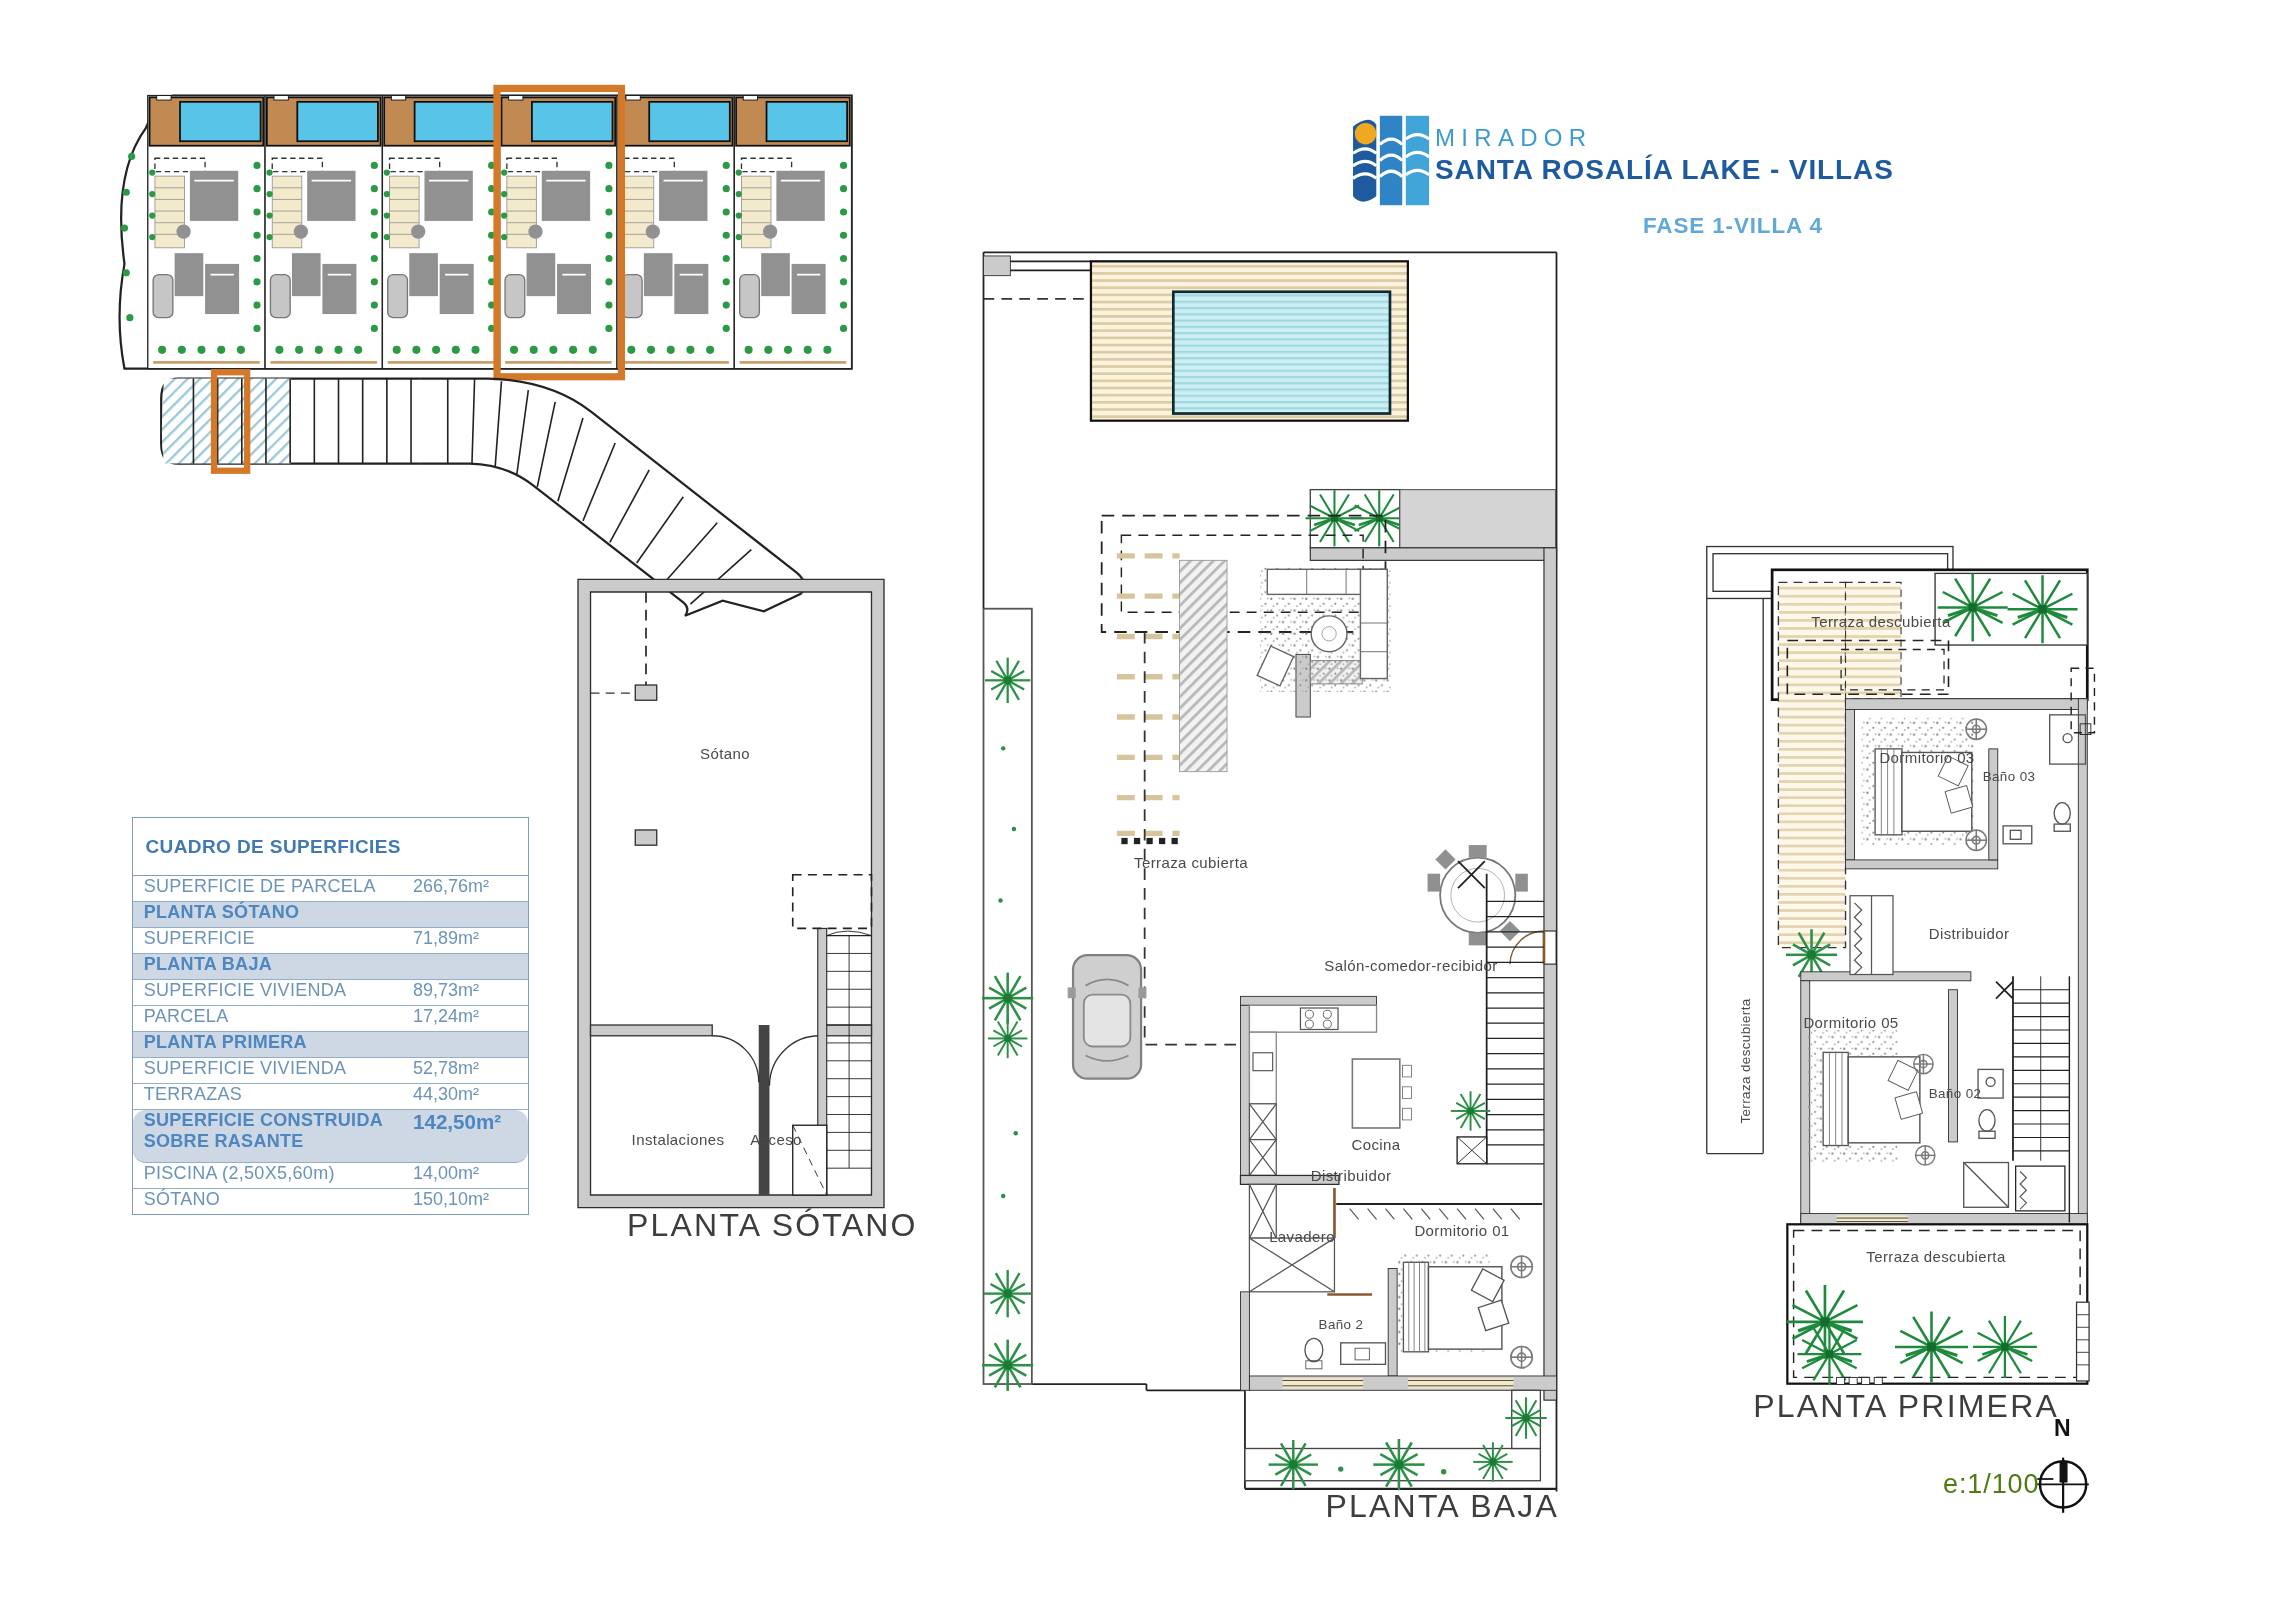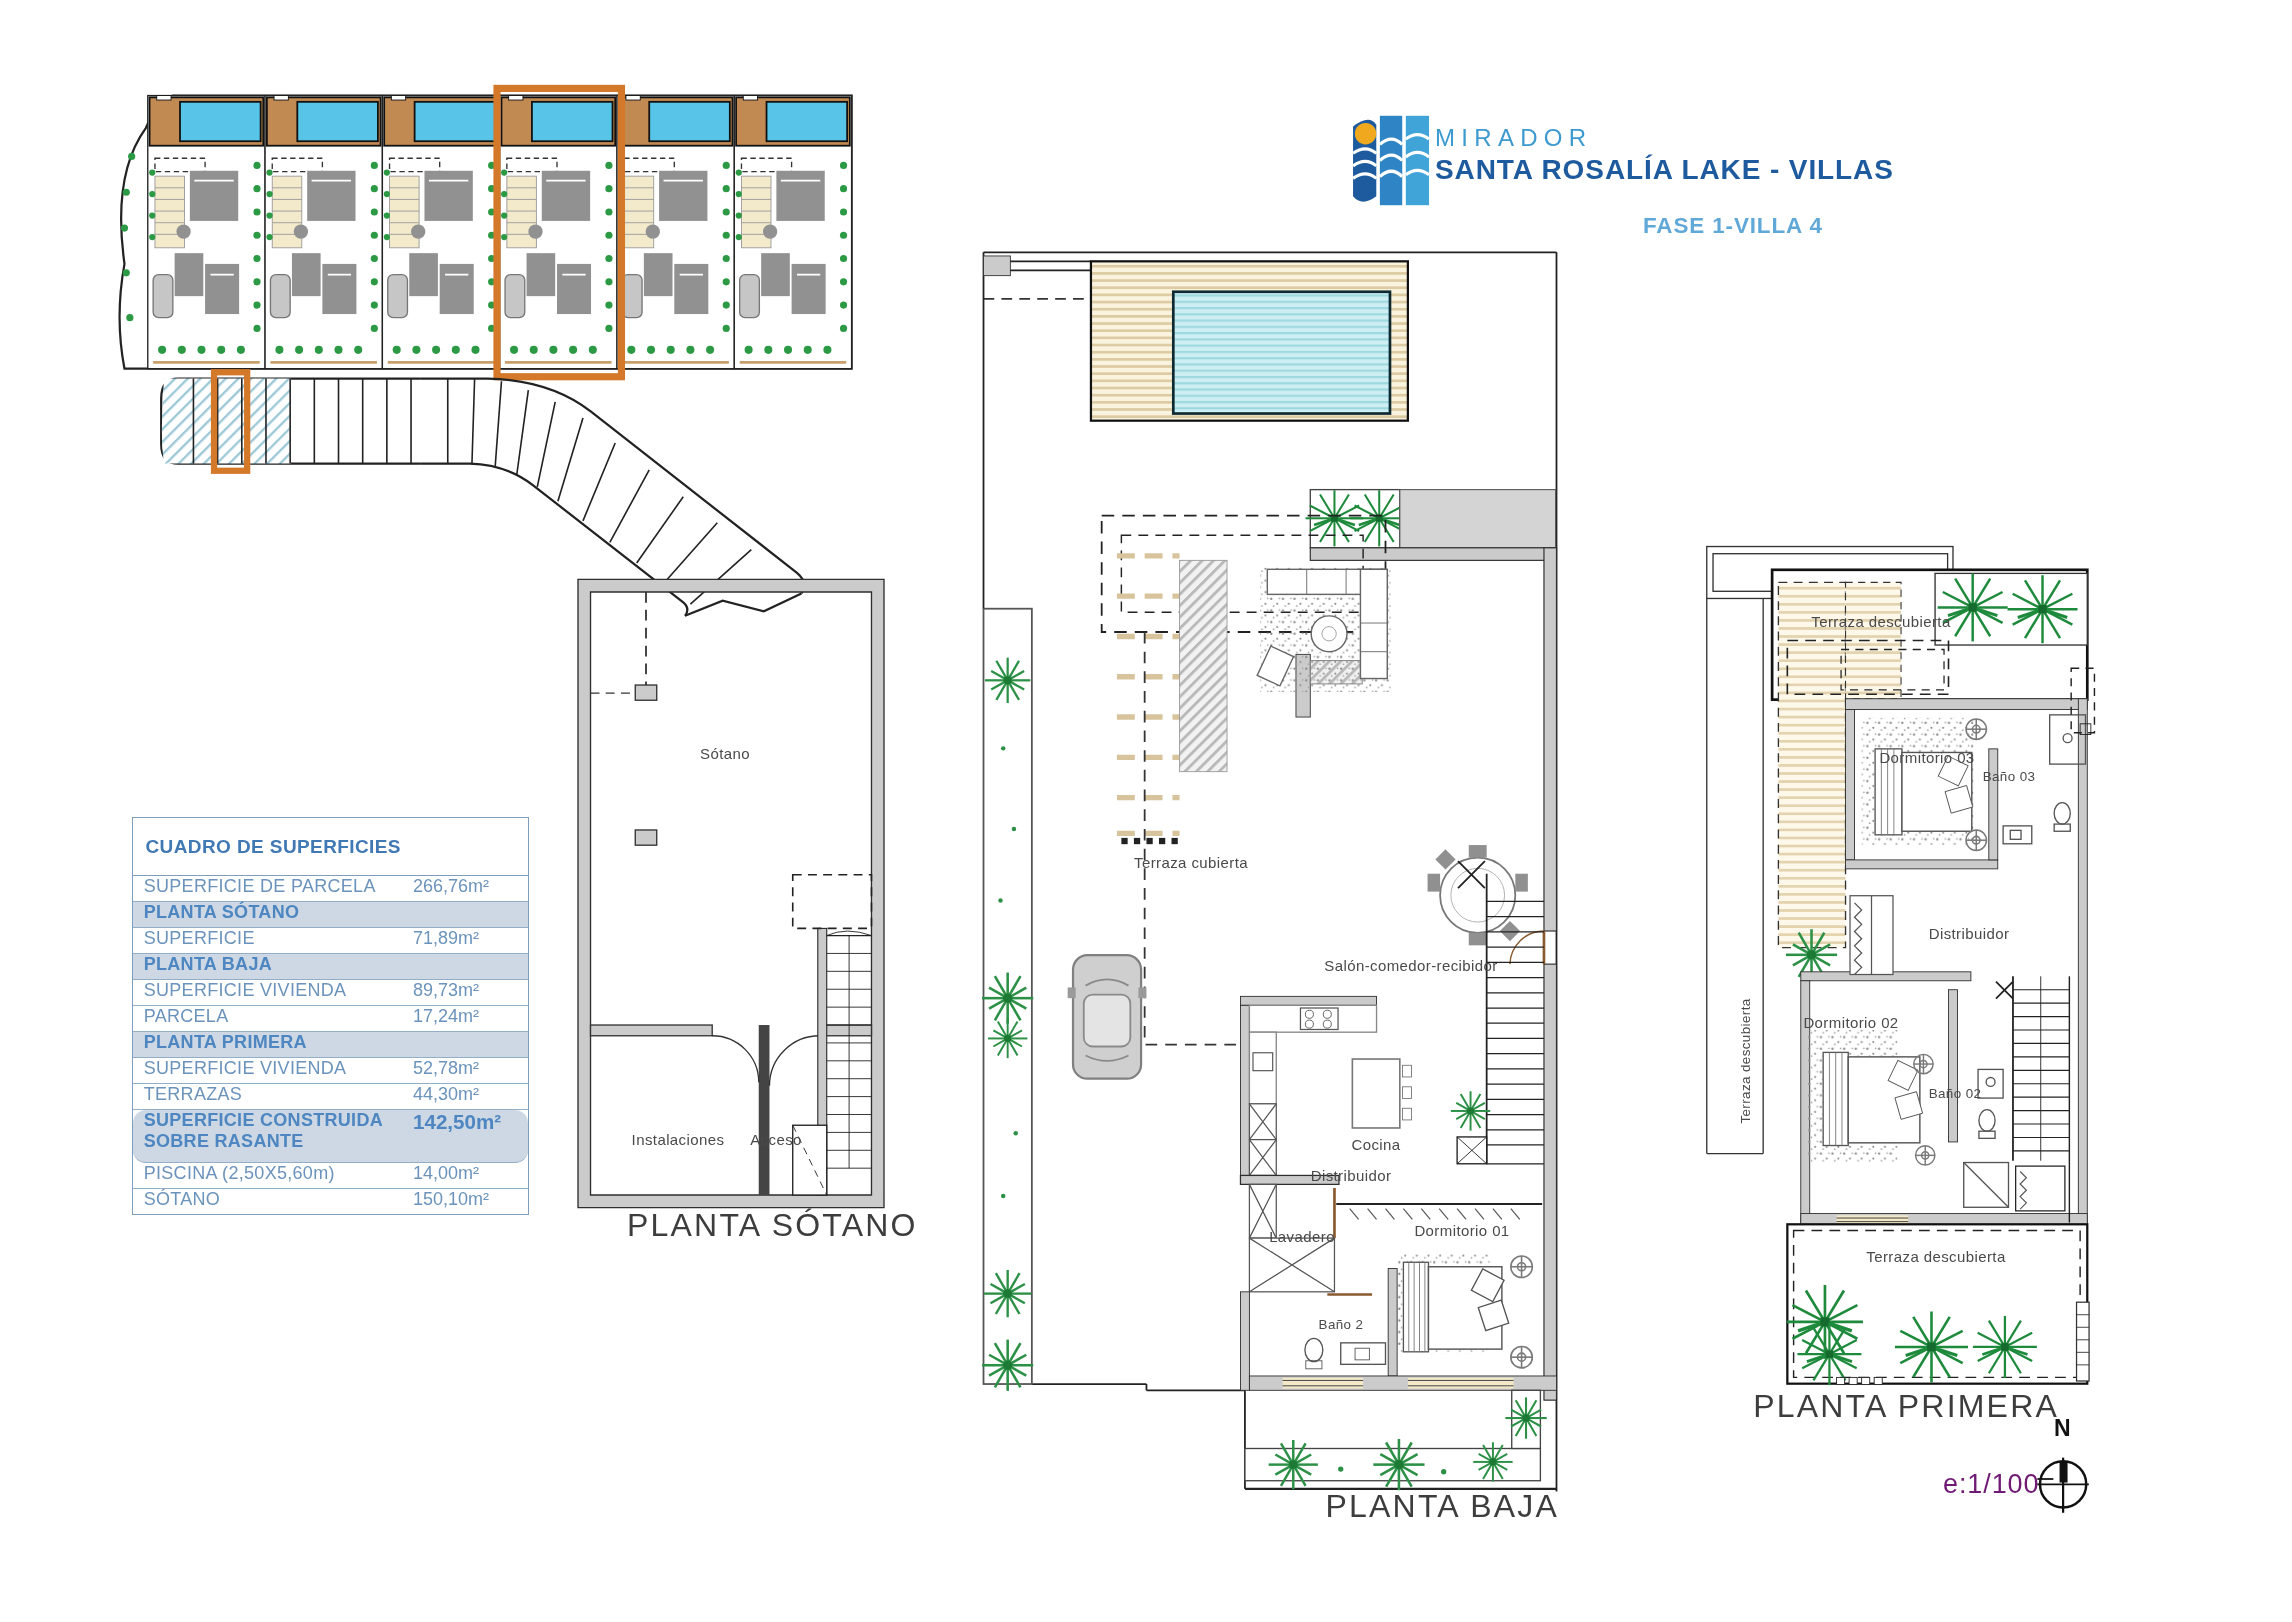--- a/index.html
+++ b/index.html
@@ -21,21 +21,21 @@
   .srow .lab{flex:1;padding-left:10.7px;letter-spacing:0.3px;}
   .srow .val{width:115px;text-align:left;}
   .srow.section{background:#cdd8e4;color:#4d86c0;font-weight:bold;}
   .srow.section-total{background:#cdd8e4;color:#4d86c0;font-weight:bold;height:52px;border-radius:13px;}
   .srow.section-total .lab{white-space:pre-line;line-height:1.15;}
   .srow.section-total .val{font-size:20.6px;}
   
   .logo-line1{position:absolute;left:1435px;top:124px;font-size:24px;letter-spacing:6.3px;color:#3d9ad0;text-align:right;}
   .logo-line2{position:absolute;left:1435px;top:154px;font-size:28px;font-weight:bold;letter-spacing:0.9px;color:#1d5a9e;}
   .logo-phase{position:absolute;left:1643px;top:213px;width:287px;font-size:22.4px;font-weight:bold;letter-spacing:0.9px;color:#5fa8d8;}
-  .scale-note{position:absolute;font-size:27px;color:#701a75;letter-spacing:0.9px;}
+  .scale-note{position:absolute;font-size:27px;color:#4d7c0f;letter-spacing:0.9px;}
   .north-n{position:absolute;font-size:23px;font-weight:bold;color:#111;}
   .vlabel{transform:translate(-50%,-50%) rotate(-90deg);transform-origin:center;}
 </style>
 </head>
 <body>
 
 <div class="page">
 
   <svg width="0" height="0">
     <defs>
@@ -643,21 +643,21 @@
   <div class="rlabel" style="left:1376px;top:1144px">Cocina</div>
   <div class="rlabel" style="left:1351px;top:1175px">Distribuidor</div>
   <div class="rlabel" style="left:1302px;top:1236px">Lavadero</div>
   <div class="rlabel" style="left:1462px;top:1230px">Dormitorio 01</div>
   <div class="rlabel small" style="left:1341px;top:1324px">Baño 2</div>
 
   <div class="rlabel" style="left:1881px;top:621px">Terraza descubierta</div>
   <div class="rlabel" style="left:1927px;top:757px">Dormitorio 03</div>
   <div class="rlabel small" style="left:2009px;top:776px">Baño 03</div>
   <div class="rlabel" style="left:1969px;top:933px">Distribuidor</div>
-  <div class="rlabel" style="left:1851px;top:1022px">Dormitorio 02</div>
+  <div class="rlabel" style="left:1851px;top:1022px">Dormitorio 05</div>
   <div class="rlabel small" style="left:1955px;top:1093px">Baño 02</div>
   <div class="rlabel" style="left:1936px;top:1256px">Terraza descubierta</div>
   <div class="rlabel small vlabel" style="left:1745px;top:1061px">Terraza descubierta</div>
 
   <div class="plan-title" style="left:627px;top:1207px;width:257px;text-align:right">PLANTA SÓTANO</div>
   <div class="plan-title" style="left:1299px;top:1488px;width:260px;text-align:right">PLANTA BAJA</div>
   <div class="plan-title" style="left:1737px;top:1388px;width:322px;text-align:right">PLANTA PRIMERA</div>
 
   <div class="scale-note" style="left:1943px;top:1469px">e:1/100</div>
   <div class="north-n" style="left:2054px;top:1415px">N</div>

